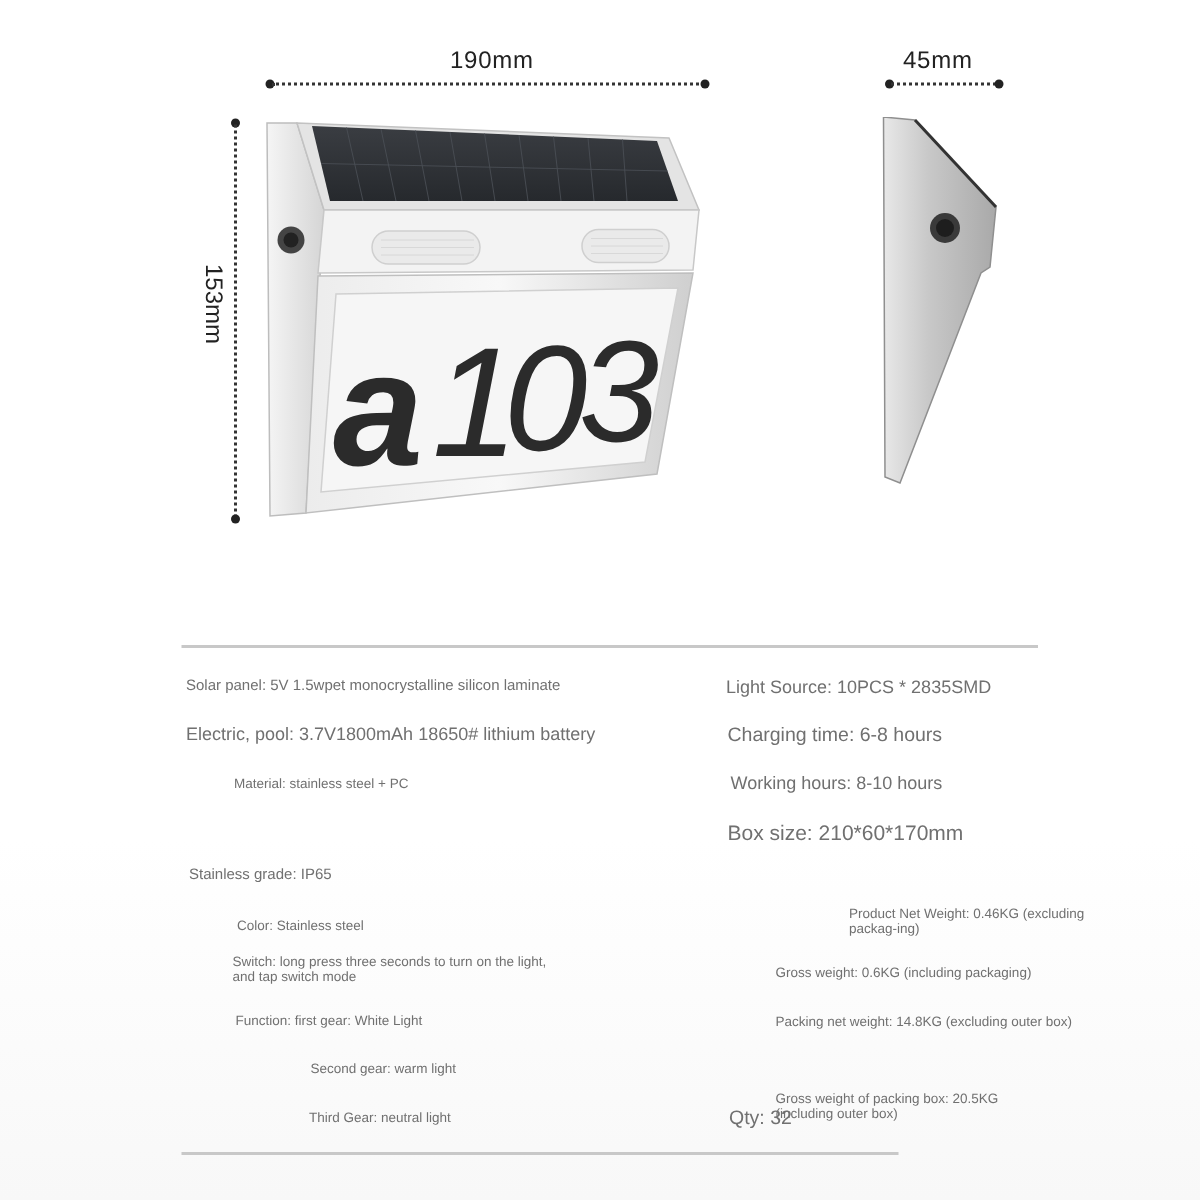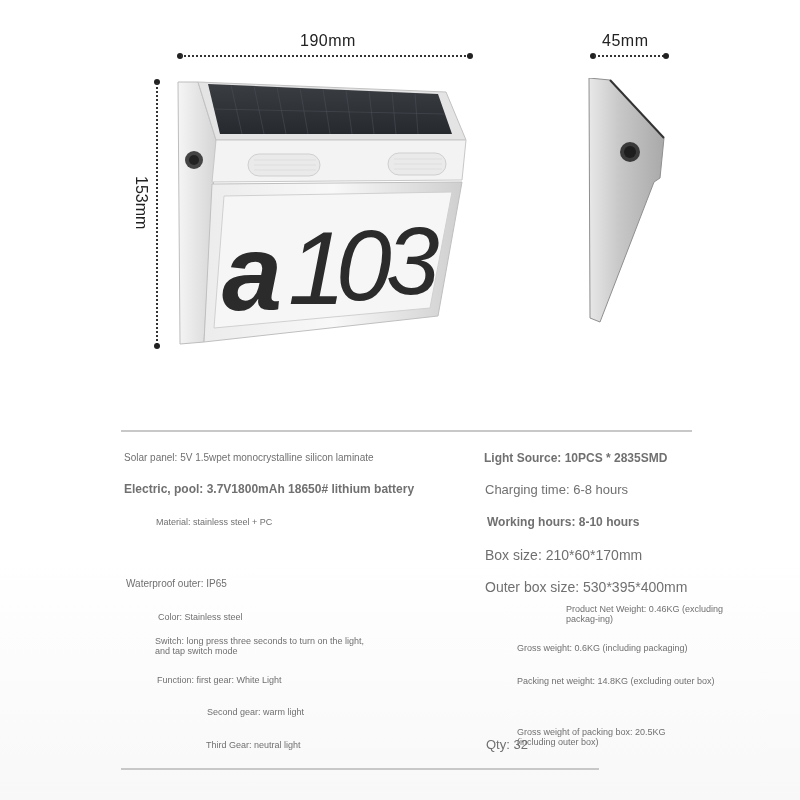--- a/index.html
+++ b/index.html
@@ -25,21 +25,21 @@
 
     
     .rule { position: absolute; left: 121px; width: 478px; height: 2px; background: #c8c8c8; }
     .rule.top { top: 430px; width: 571px; }
     .rule.bottom { top: 768px; width: 478px; left: 121px; }
 
     .spec { position: absolute; white-space: nowrap; color: #707070; }
     .spec.wrap { white-space: normal; line-height: 1.1; }
     .s9 { font-size: 9px; padding-left: 32px; }
     .s10 { font-size: 10px; }
-    .s12 { font-size: 12px; font-weight: bold; }
+    .s12 { font-size: 12px; }
     .s13 { font-size: 13px; }
     .s14 { font-size: 14px; }
   </style>
 </head>
 <body>
 
 <div class="page">
 
   <div class="dim-label" style="left:300px; top:32px;">190mm</div>
   <div class="dot" style="left:177px; top:53px;"></div>
@@ -135,32 +135,31 @@
       <circle cx="42" cy="74" r="10" fill="#3a3a3a"></circle>
       <circle cx="42" cy="74" r="6" fill="#1e1e1e"></circle>
     </svg>
   </div>
 
   <div class="rule top"></div>
 
   <div class="spec s10" style="left:124px; top:452px;">Solar panel: 5V 1.5wpet monocrystalline silicon laminate</div>
   <div class="spec s12" style="left:124px; top:482px;text-align:right;">Electric, pool: 3.7V1800mAh 18650# lithium battery</div>
   <div class="spec s9" style="left:124px; top:517px;">Material: stainless steel + PC</div>
-  <div class="spec s10" style="left:126px; top:578px;">Waterproof outer: IP65</div>
+  <div class="spec s10" style="left:126px; top:578px;">Stainless grade: IP65</div>
   <div class="spec s9" style="left:126px; top:612px;">Color: Stainless steel</div>
   <div class="spec s9 wrap" style="left:123px; top:637px; width:250px;">Switch: long press three seconds to turn on the light, and tap switch mode</div>
   <div class="spec s9" style="left:125px; top:675px;">Function: first gear: White Light</div>
   <div class="spec s9" style="left:175px; top:707px;">Second gear: warm light</div>
   <div class="spec s9" style="left:174px; top:740px;">Third Gear: neutral light</div>
 
   <div class="spec s12" style="left:484px; top:451px;">Light Source: 10PCS * 2835SMD</div>
   <div class="spec s13" style="left:485px; top:482px;">Charging time: 6-8 hours</div>
   <div class="spec s12" style="left:487px; top:515px;">Working hours: 8-10 hours</div>
   <div class="spec s14" style="left:485px; top:547px;text-align:center;">Box size: 210*60*170mm</div>
-  <div class="spec s14" style="left:485px; top:579px;">Outer box size: 530*395*400mm</div>
   <div class="spec s9 wrap" style="left:486px; top:605px; width:210px;margin-left:48px;">Product Net Weight: 0.46KG (excluding packag-ing)</div>
   <div class="spec s9" style="left:485px; top:643px;">Gross weight: 0.6KG (including packaging)</div>
   <div class="spec s9" style="left:485px; top:676px;">Packing net weight: 14.8KG (excluding outer box)</div>
   <div class="spec s9 wrap" style="left:485px; top:703px; width:200px;margin-top:25px;">Gross weight of packing box: 20.5KG (including outer box)</div>
   <div class="spec s13" style="left:486px; top:737px;">Qty: 32</div>
 
   <div class="rule bottom"></div>
 </div>
 
 </body></html>

